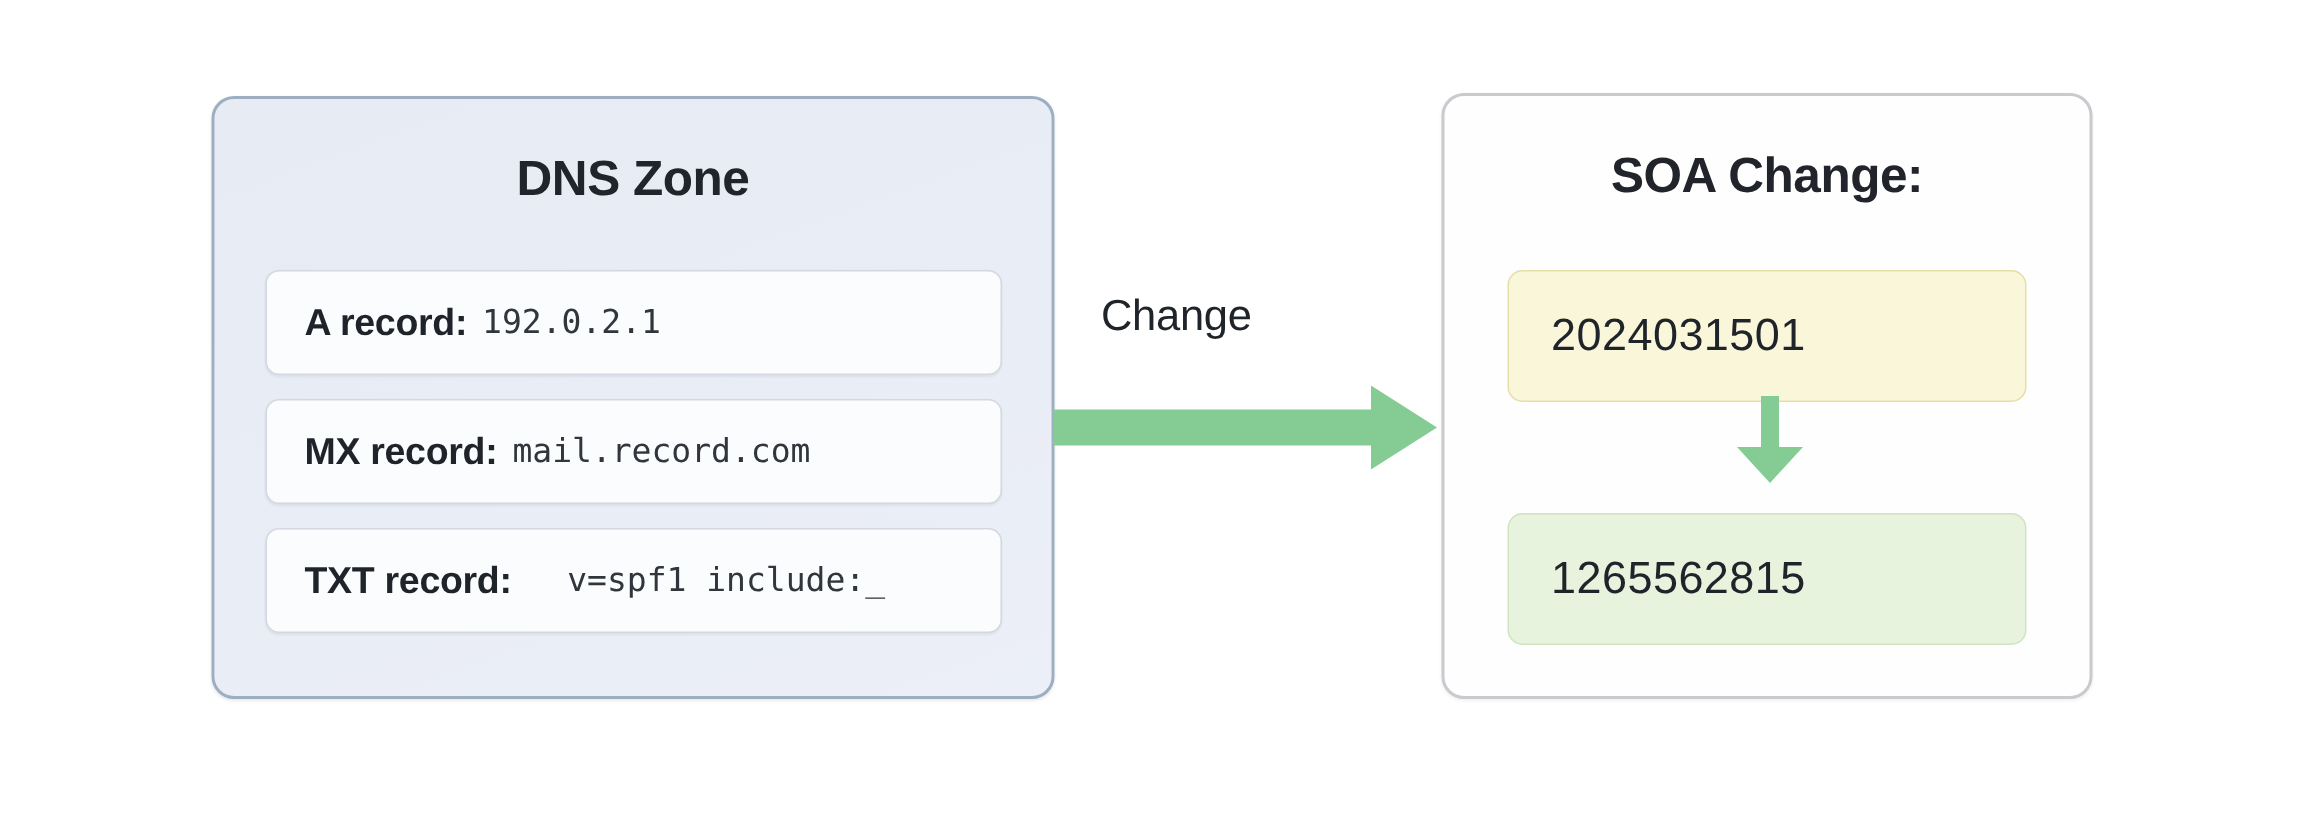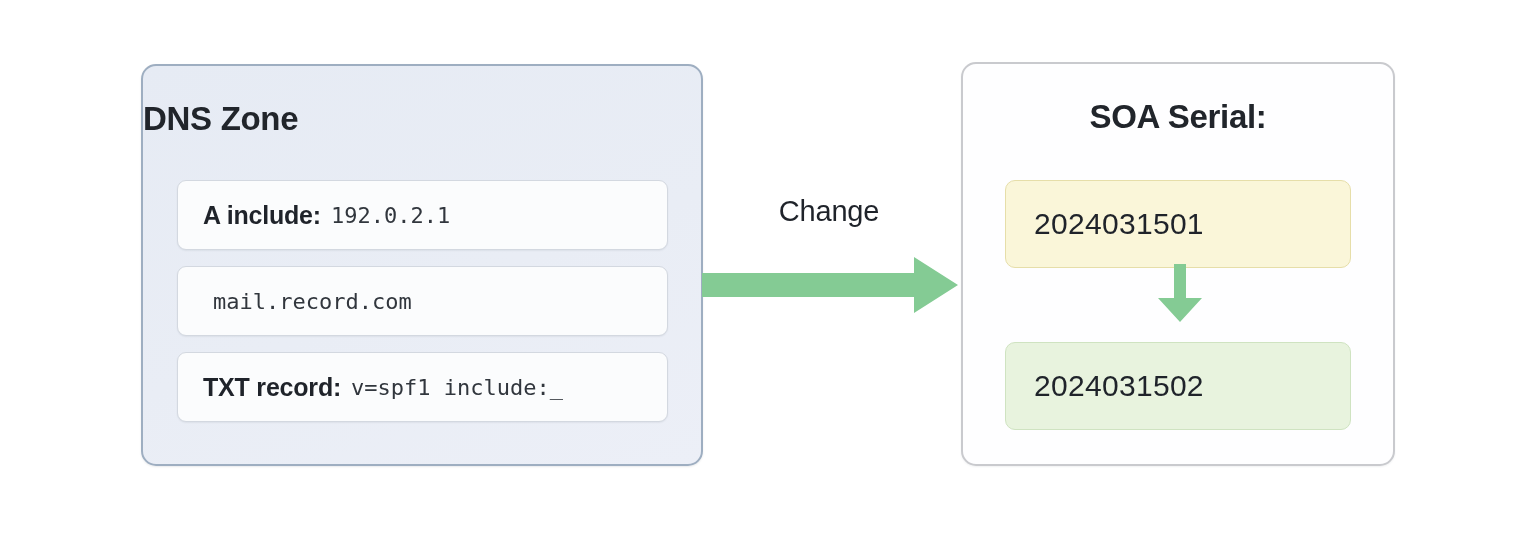--- a/index.html
+++ b/index.html
@@ -32,20 +32,21 @@
     border-radius: 15px;
     background: linear-gradient(160deg, #e6ebf4 0%, #e9edf5 55%, #eceff7 100%);
     box-shadow: 0 1px 2px rgba(40, 50, 70, 0.10);
   }
 
   .zone-title {
     position: absolute;
     left: 0;
     right: 0;
     top: 34px;
+    text-align: center;
     font-size: 33px;
     font-weight: 700;
     letter-spacing: -0.3px;
     color: #21252b;
   }
 
   .records {
     position: absolute;
     left: 34px;
     right: 33px;
@@ -59,21 +60,21 @@
     background: #fbfcfd;
     border: 1.5px solid #d3d8e0;
     border-radius: 9px;
     box-shadow: 0 1px 1.5px rgba(40, 50, 70, 0.07);
     display: flex;
     align-items: center;
     padding-left: 25px;
     overflow: hidden;
     white-space: nowrap;
   }
-  .record-row:last-child { margin-bottom: 0; }
+  .record-row:last-child { margin-bottom: 0; gap: 27px; }
 
   .record-label {
     font-size: 25px;
     font-weight: 700;
     color: #1f232a;
     letter-spacing: -0.2px;
     flex: 0 0 auto;
   }
 
   .record-value {
@@ -83,24 +84,24 @@
     margin-left: 10px;
     flex: 0 0 auto;
   }
 
   
   .change-label {
     position: absolute;
     left: 703px;
     top: 195px;
     width: 252px;
-    text-align: center;
     font-size: 29px;
     color: #1f232a;
     letter-spacing: -0.2px;
+    padding-left: 31px;
   }
 
   .change-arrow {
     position: absolute;
     left: 702px;
     top: 257px;
     width: 256px;
     height: 56px;
   }
 
@@ -169,47 +170,48 @@
 <body>
 
 <div id="stage">
 
   <div class="zone-card">
     <div class="zone-title">DNS Zone</div>
 
     <div class="records">
 
       <div class="record-row">
-        <span class="record-label">A include:</span>
+        <span class="record-label">A record:</span>
         <span class="record-value">192.0.2.1</span>
       </div>
 
       <div class="record-row">
+        <span class="record-label">MX record:</span>
         <span class="record-value">mail.record.com</span>
       </div>
 
       <div class="record-row">
         <span class="record-label">TXT record:</span>
         <span class="record-value">v=spf1 include:_</span>
       </div>
 
     </div>
   </div>
 
   <div class="change-label">Change</div>
 
   <svg class="change-arrow" viewBox="0 0 256 56">
     <path d="M0 16 L212 16 L212 0 L256 28 L212 56 L212 40 L0 40 Z" fill="#84cb94"></path>
   </svg>
 
   <div class="soa-card">
-    <div class="soa-title">SOA Serial:</div>
+    <div class="soa-title">SOA Change:</div>
 
     <div class="serial-box serial-old">2024031501</div>
 
-    <div class="serial-box serial-new">2024031502</div>
+    <div class="serial-box serial-new">1265562815</div>
   </div>
 
   <svg class="soa-down-arrow" viewBox="0 0 44 58">
     <path d="M16 0 L28 0 L28 34 L44 34 L22 58 L0 34 L16 34 Z" fill="#84cb94"></path>
   </svg>
 
 </div>
 
 </body></html>

